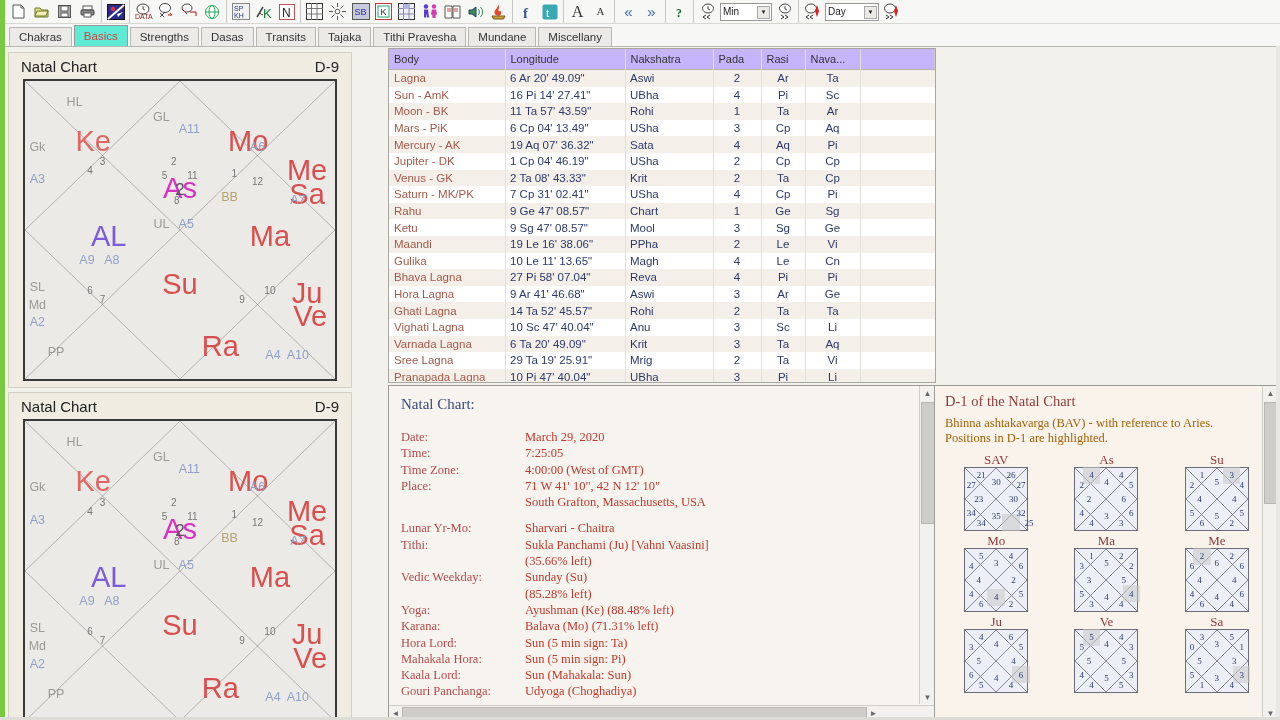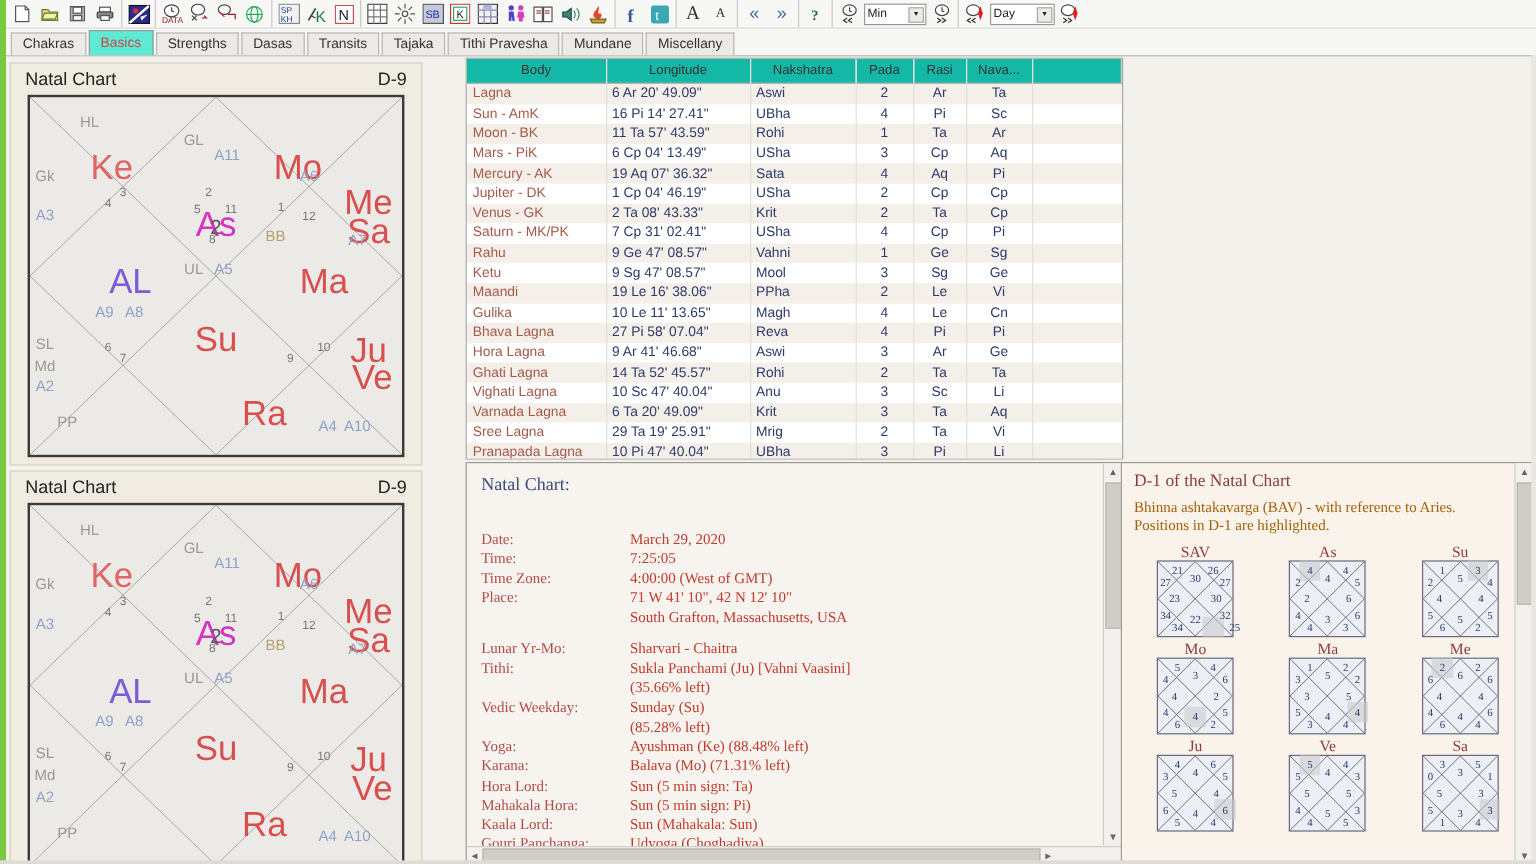--- a/index.html
+++ b/index.html
@@ -41,34 +41,34 @@
                  padding:0 12px;font-size:15px;color:#222;}
   .chartsq{position:relative;margin:0 14px 6px 14px;height:298px;background:#eceae6;
            border:2px solid #3a3a3a;}
   .chartbox.two .chartsq{height:300px;}
   .lbl{position:absolute;font-family:"Liberation Sans", sans-serif;white-space:nowrap;}
 
   
   .tablepanel{position:absolute;left:388px;top:48px;width:546px;height:333px;
               background:#fff;border:1px solid #a9a7a2;overflow:hidden;}
   table.bodies{border-collapse:collapse;width:100%;font-size:11.5px;table-layout:fixed;}
-  table.bodies th{background:#14b8a6;border-right:1px solid #cfcdc8;border-bottom:1px solid #b5b3ae;
-                  text-align:center;font-weight:normal;color:#333;padding:2px 5px;height:16px;font-size:11px;}
+  table.bodies th{background:#c4b5fd;border-right:1px solid #cfcdc8;border-bottom:1px solid #b5b3ae;
+                  text-align:left;font-weight:normal;color:#333;padding:2px 5px;height:16px;font-size:11px;}
   table.bodies td{padding:1px 5px;height:14.6px;color:#2b3a6b;font-size:11.5px;white-space:nowrap;}
   table.bodies td.body{color:#a45a4a;}
   table.bodies tr.alt td{background:#f5efe9;}
   table.bodies td.num{text-align:center;}
   .tbl-gridline{position:absolute;top:0;width:1px;height:333px;background:#e2e0db;}
 
   
   .detailpanel{position:absolute;left:388px;top:385px;width:546px;height:334px;
                background:#f7f4ef;border:1px solid #9c9a95;overflow:hidden;
                font-family:"Liberation Serif", serif;}
   .detailpanel .inner{padding:10px 0 0 12px;}
-  .dp-title{font-size:15px;color:#3b4a7a;margin-bottom:28px;}
+  .dp-title{font-size:15px;color:#3b4a7a;margin-bottom:16px;}
   .dp-row{display:flex;font-size:12.5px;line-height:16.3px;}
   .dp-k{width:124px;color:#b24a4a;}
   .dp-v{color:#c0392b;}
   .dp-gap{height:10px;}
 
   
   .bavpanel{position:absolute;left:934px;top:385px;width:343px;height:334px;
             background:#faf3ec;border:1px solid #9c9a95;overflow:hidden;
             font-family:"Liberation Serif", serif;}
   .bav-title{font-size:14.5px;color:#8c3b3b;padding:7px 0 6px 10px;}
@@ -556,21 +556,21 @@
             <td style="text-align: left;">7 Cp 31' 02.41"</td>
             <td>USha</td>
             <td class="num">4</td>
             <td class="num">Cp</td>
             <td class="num">Pi</td>
             <td></td>
           </tr>
           <tr class="alt">
             <td class="body">Rahu</td>
             <td style="text-align: left;">9 Ge 47' 08.57"</td>
-            <td>Vahni</td>
+            <td>Chart</td>
             <td class="num">1</td>
             <td class="num">Ge</td>
             <td class="num">Sg</td>
             <td></td>
           </tr>
           <tr>
             <td class="body">Ketu</td>
             <td style="text-align: left;">9 Sg 47' 08.57"</td>
             <td>Mool</td>
             <td class="num">3</td>
@@ -772,21 +772,21 @@
             <div class="n" style="left: 74%; top: 12%;">26</div>
             <div class="n" style="left: 90%; top: 28%;">27</div>
             <div class="n" style="left: 90%; top: 72%;">32</div>
             <div class="n" style="left: 74%; top: 88%; margin-left: 18px;">25</div>
             <div class="n" style="left: 26%; top: 88%;">34</div>
             <div class="n" style="left: 10%; top: 72%;">34</div>
             <div class="n" style="left: 10%; top: 28%;">27</div>
             <div class="n" style="left: 22%; top: 50%;">23</div>
             <div class="n" style="left: 50%; top: 22%;">30</div>
             <div class="n" style="left: 78%; top: 50%;">30</div>
-            <div class="n" style="left: 50%; top: 78%;">22</div>
+            <div class="n" style="left: 50%; top: 78%;">35</div>
           </div>
         </div>
         <div class="bav-cell">
           <div class="bav-lbl">As</div>
           <div class="bav-sq">
             <svg width="62" height="62" viewBox="0 0 62 62" style="position: absolute; left: 0px; top: 0px;">
               <path d="M0 0L62 62" stroke="#6a6a78" fill="none" stroke-width="0.8"></path>
               <path d="M62 0L0 62" stroke="#6a6a78" fill="none" stroke-width="0.8"></path>
               <path d="M31 0L62 31L31 62L0 31Z" stroke="#6a6a78" fill="none" stroke-width="0.8"></path>
             </svg>

